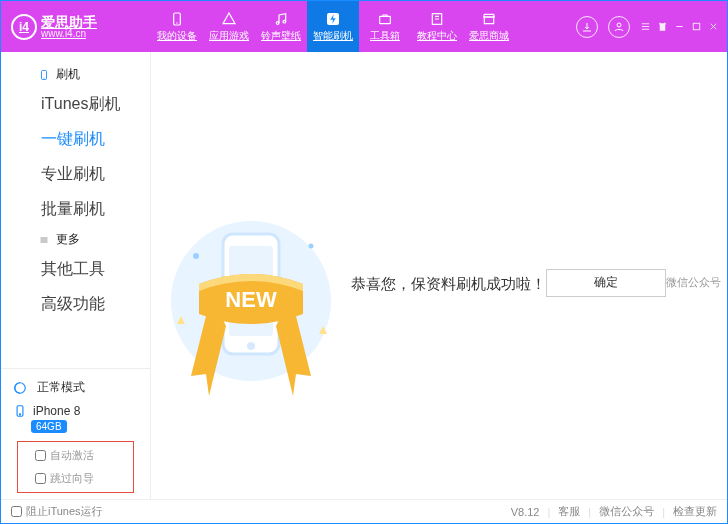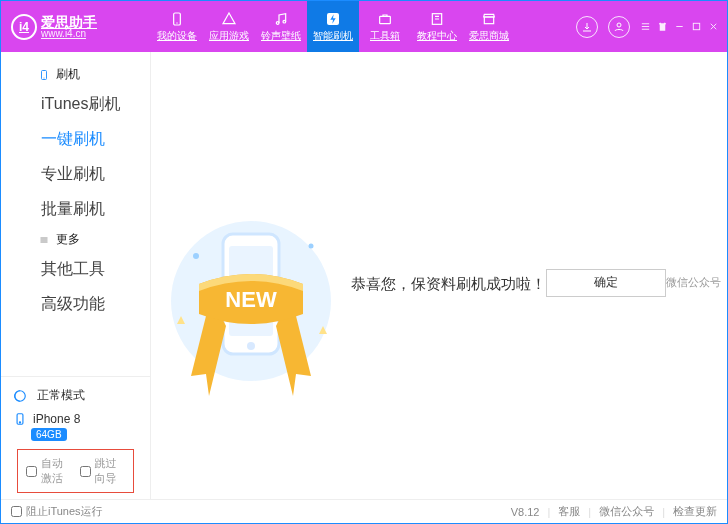--- a/index.html
+++ b/index.html
@@ -26,21 +26,21 @@
   .sidebar { width: 150px; border-right: 1px solid #eee; display: flex; flex-direction: column; font-size: 12px; color: #333; }
   .sb-scroll { flex:1; padding: 10px 0 4px 0; }
   .sb-group-hd { display:flex; align-items:center; gap:6px; padding: 4px 12px; color:#222; font-size:12px;margin-left:25px; }
   .sb-group-hd svg { width:12px; height:12px; }
   .sb-item { padding: 7px 0 7px 40px; cursor:pointer; font-size:16px; color:#444; }
   .sb-item.active { color:#1b8cff; }
   .sb-bottom { border-top:1px solid #eee; padding: 6px 10px; }
   .sb-mode { display:flex; align-items:center; gap:10px; font-size:12px; color:#333; padding:4px 2px; }
   .sb-device { display:flex; align-items:center; gap:6px; font-size:12px; color:#333; padding:4px 2px 0 2px; }
   .badge { display:inline-block; background:#1b8cff; color:#fff; font-size:10px; padding:1px 5px; border-radius:3px; margin-left:20px; margin-top:2px;}
-  .sb-opts { border:1.5px solid #e74c3c; margin:8px 6px 0 6px; padding:6px 8px; display:flex; gap:8px; }
+  .sb-opts { border:1.5px solid #e74c3c; margin:8px 6px 0 6px; padding:6px 17px; display:flex; gap:8px;flex-direction:column; }
   .sb-opts label { display:flex; align-items:center; gap:4px; font-size:11px; color:#999; }
   .sb-opts input { width:11px; height:11px; }
   
   .main { flex:1; display:flex; flex-direction:row; align-items:center; position:relative; }
   .illus { margin-top:55px; }
   .msg { font-size:15px; color:#333; margin-top:18px; }
   .ok-btn { margin-top:14px; width:120px; height:28px; border:1px solid #ccc; background:#fff; font-size:12px; color:#333; cursor:pointer; }
   .log-link { margin-top:14px; font-size:11px; color:#999; cursor:pointer; }
   
   .footer { height:24px; border-top:1px solid #eee; display:flex; align-items:center; font-size:11px; color:#888; padding:0 10px; gap:8px; }

